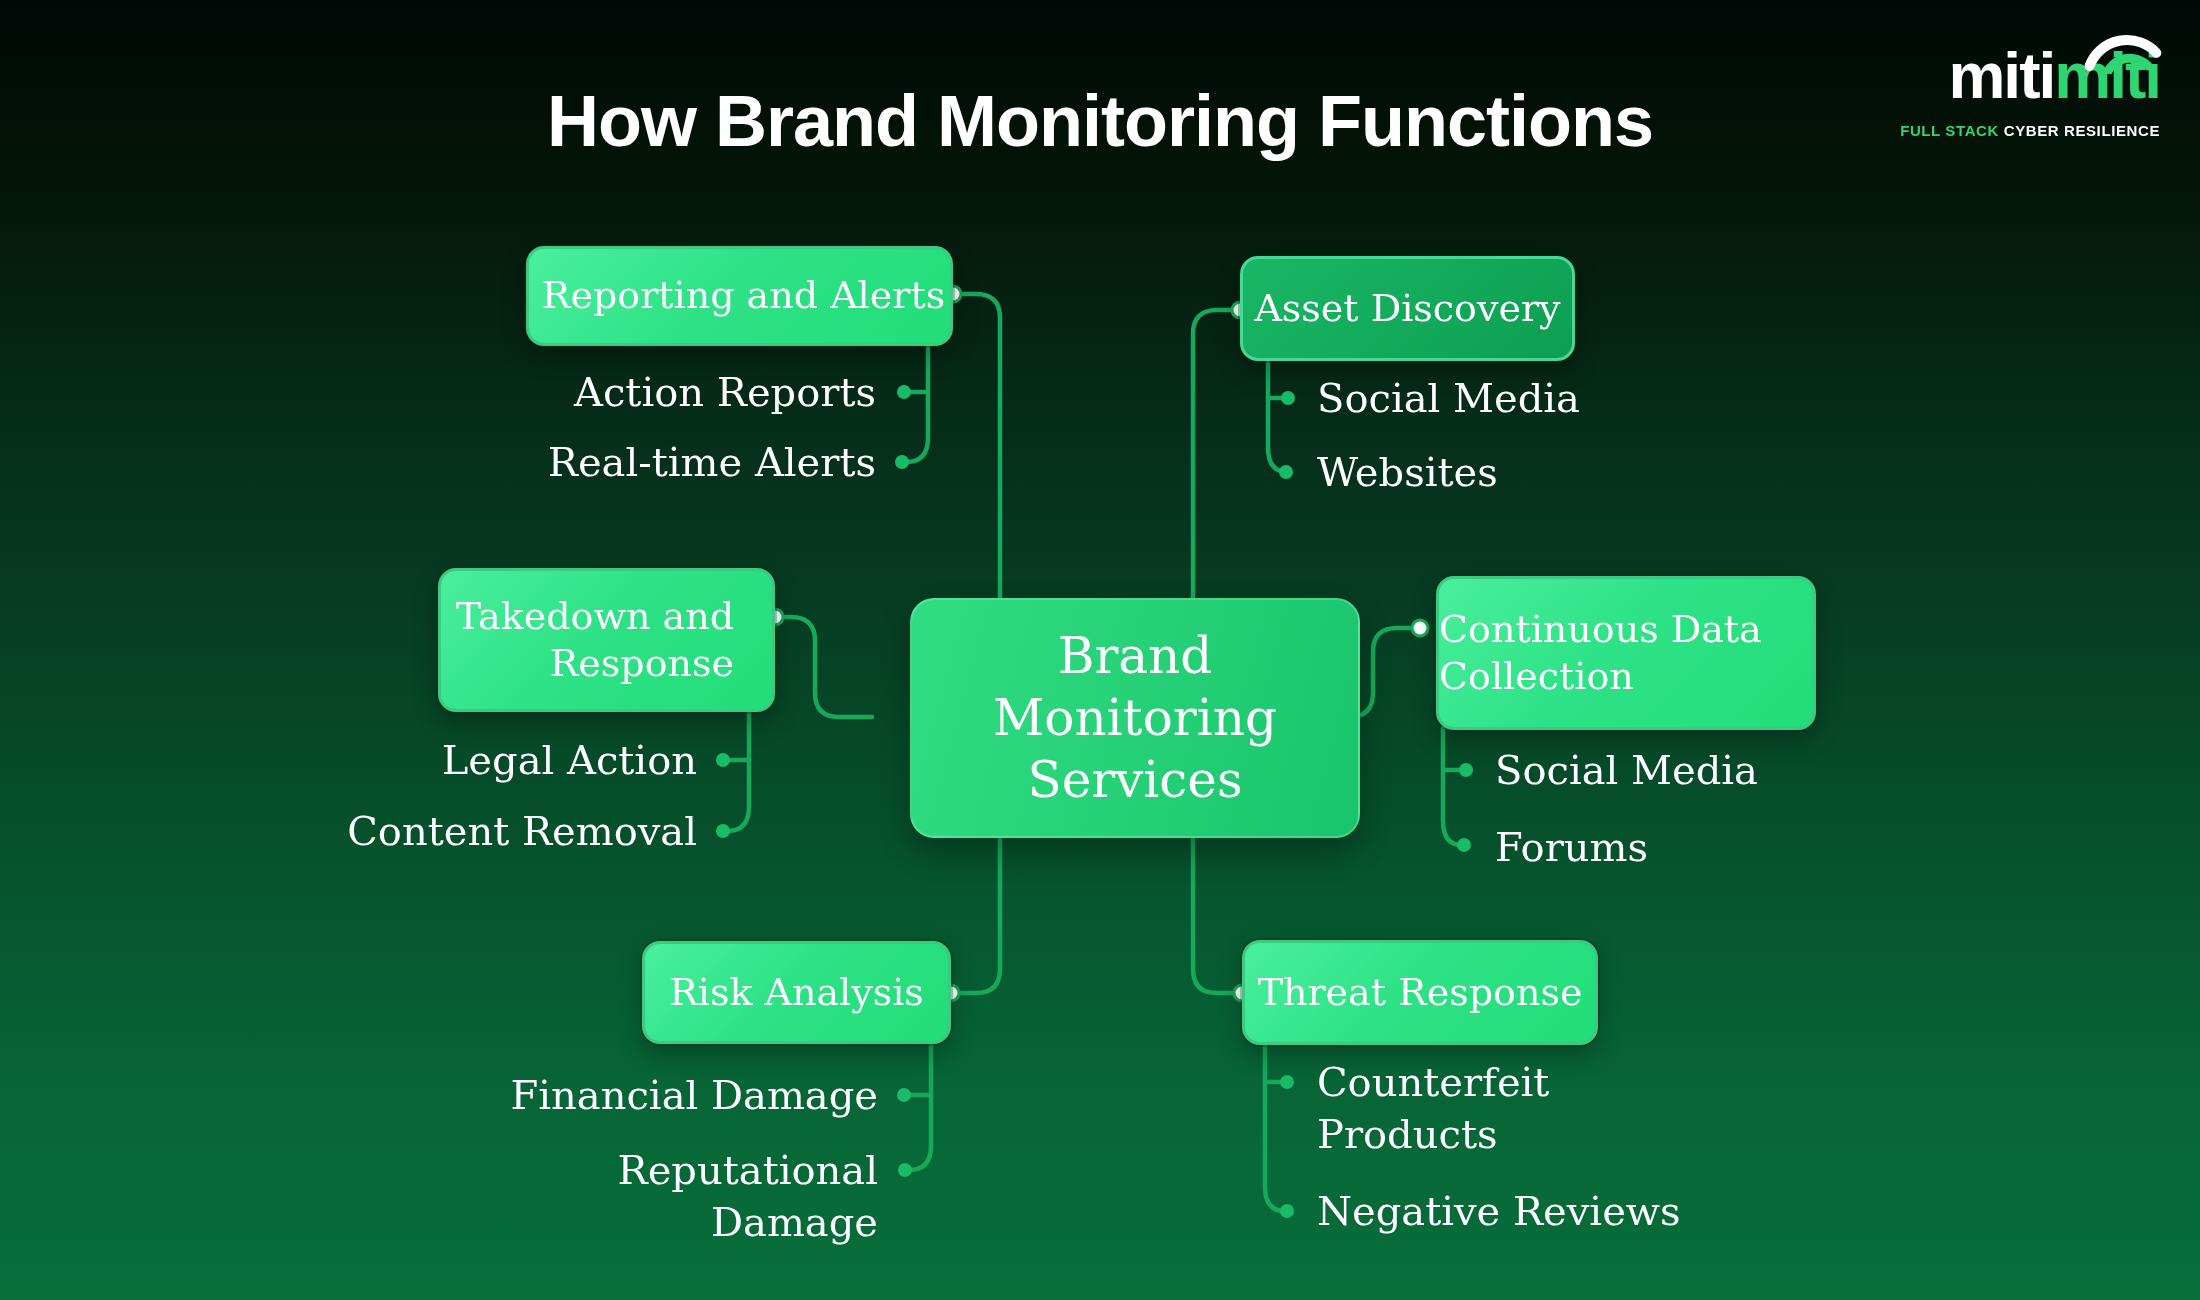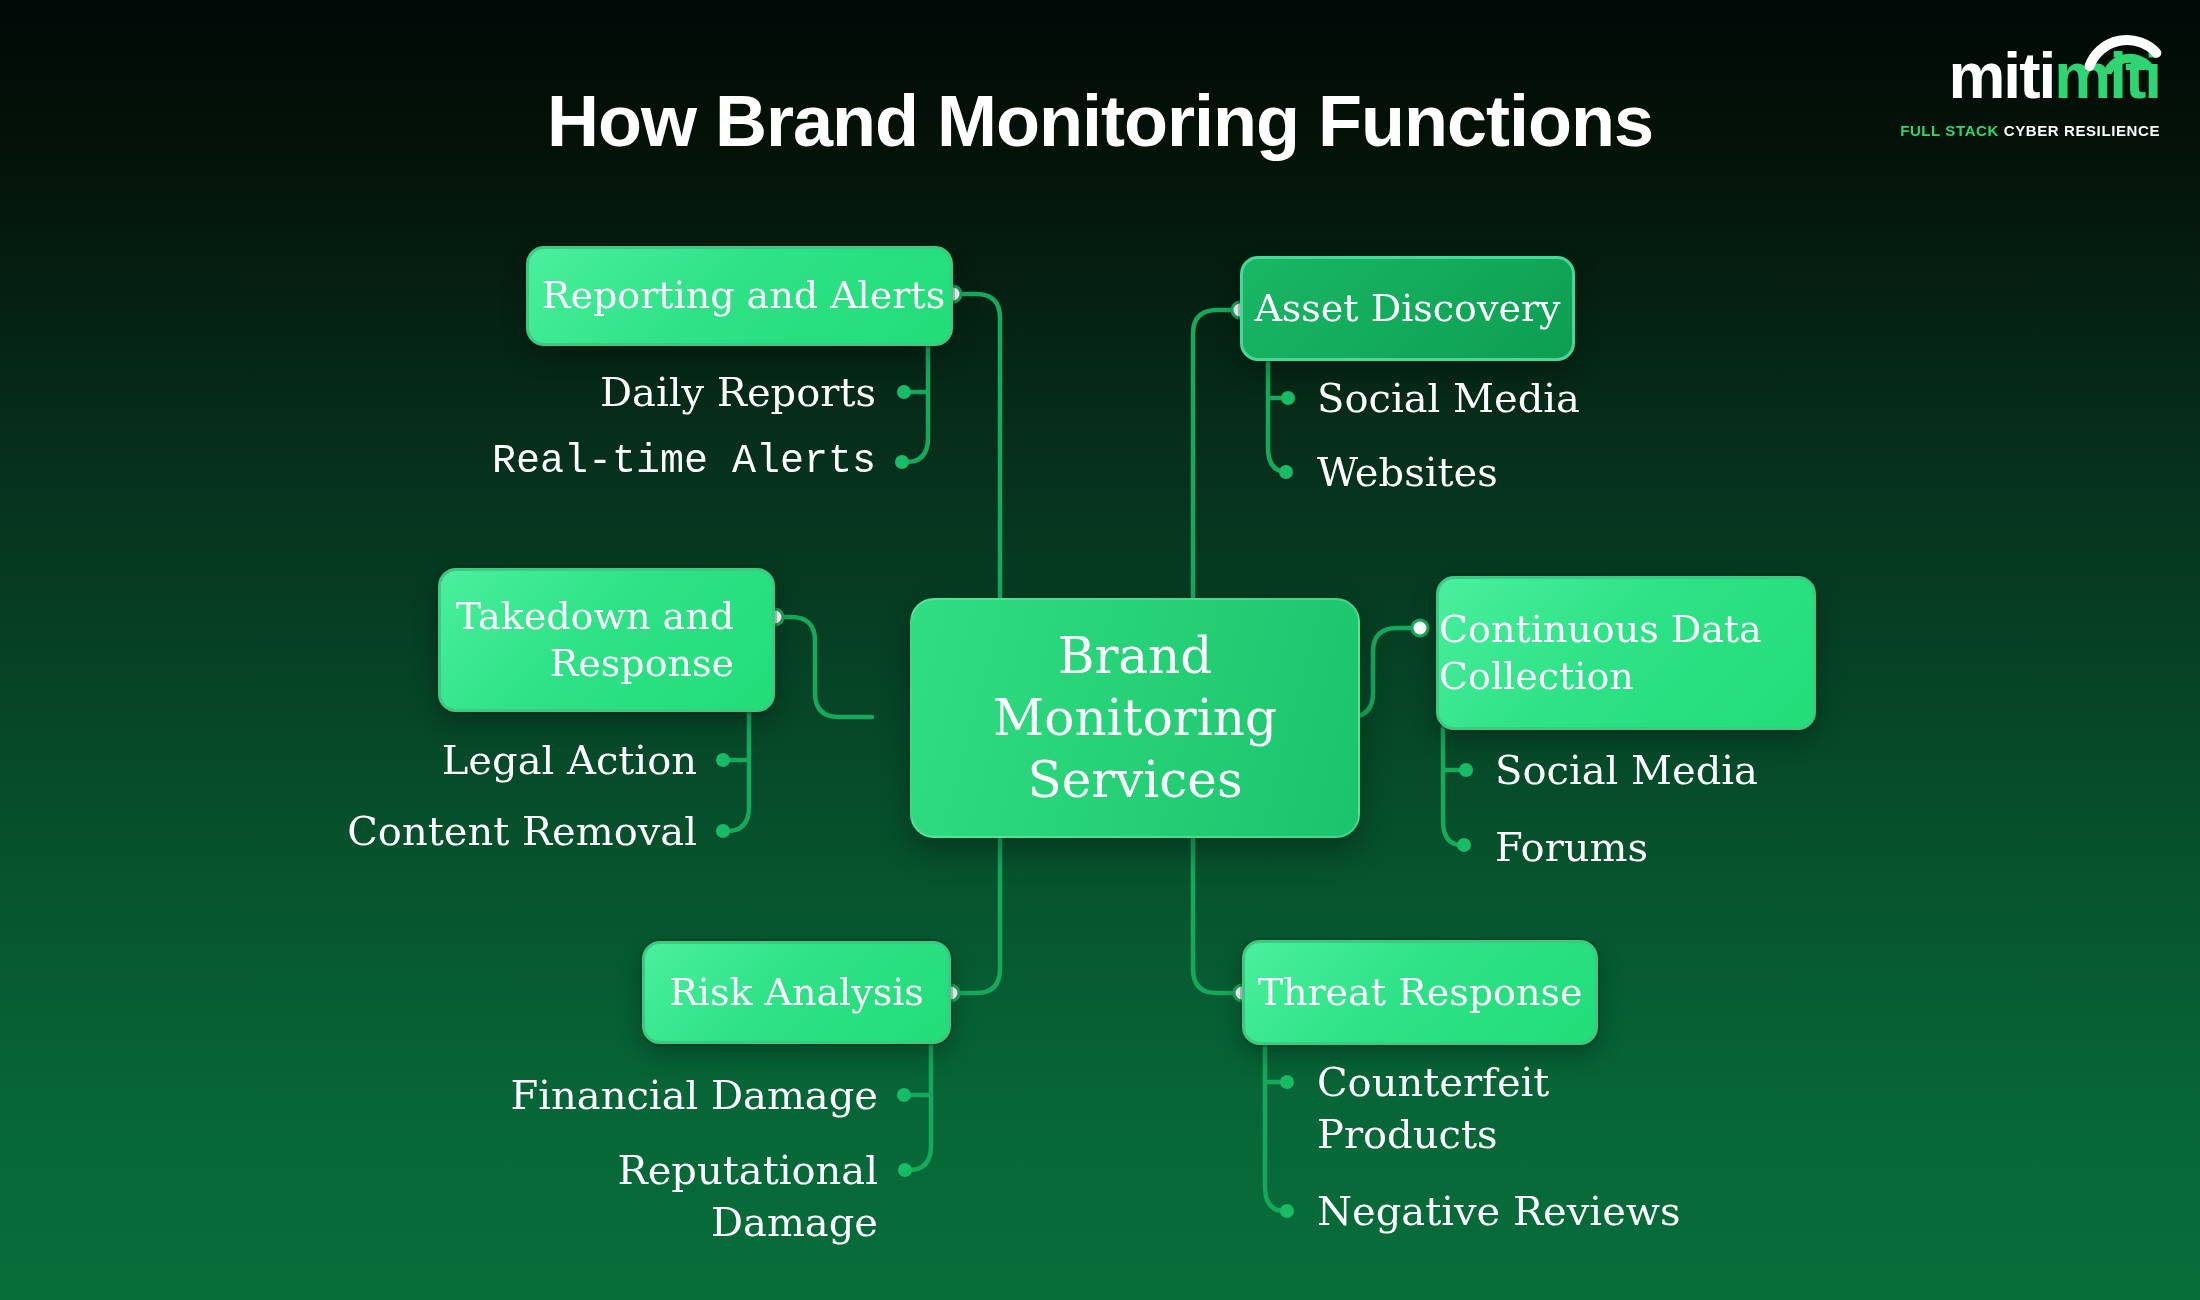--- a/index.html
+++ b/index.html
@@ -57,21 +57,21 @@
   .box-risk      {left:642px;  top:941px; width:309px; height:103px;}
   .box-threat    {left:1242px; top:940px; width:356px; height:105px;}
   .box-central   {left:870px;  top:598px; width:450px; height:240px;}
   
   .child{
     position:absolute; color:#ffffff; font-family:"DejaVu Serif", serif;
     font-size:40px; line-height:52px; white-space:pre-line;
   }
   .child.r{text-align:right;}
   .ch-daily       {right:1324px; top:366px;}
-  .ch-realtime    {right:1324px; top:436px;font-family:Liberation Mono, monospace;}
+  .ch-realtime    {right:1324px; top:436px;}
   .ch-a-social    {left:1317px;  top:372px;}
   .ch-websites    {left:1317px;  top:446px;}
   .ch-legal       {right:1503px; top:734px;}
   .ch-content     {right:1503px; top:805px;}
   .ch-c-social    {left:1495px;  top:744px;}
   .ch-forums      {left:1495px;  top:821px;}
   .ch-financial   {right:1322px; top:1069px;}
   .ch-reputational{right:1322px; top:1144px;}
   .ch-counterfeit {left:1317px;  top:1056px;}
   .ch-negative    {left:1317px;  top:1185px;}
@@ -137,21 +137,21 @@
 
   <div class="node box-reporting">Reporting and Alerts</div>
   <div class="node dark box-asset">Asset Discovery</div>
   <div class="node alignR box-takedown">Takedown and
 Response</div>
   <div class="node alignL box-continuous">Continuous Data
 Collection</div>
   <div class="node box-risk">Risk Analysis</div>
   <div class="node box-threat">Threat Response</div>
 
-  <div class="child r ch-daily">Daily Reports</div>
+  <div class="child r ch-daily">Action Reports</div>
   <div class="child r ch-realtime">Real-time Alerts</div>
   <div class="child ch-a-social">Social Media</div>
   <div class="child ch-websites">Websites</div>
   <div class="child r ch-legal">Legal Action</div>
   <div class="child r ch-content">Content Removal</div>
   <div class="child ch-c-social">Social Media</div>
   <div class="child ch-forums">Forums</div>
   <div class="child r ch-financial">Financial Damage</div>
   <div class="child r ch-reputational">Reputational
 Damage</div>

